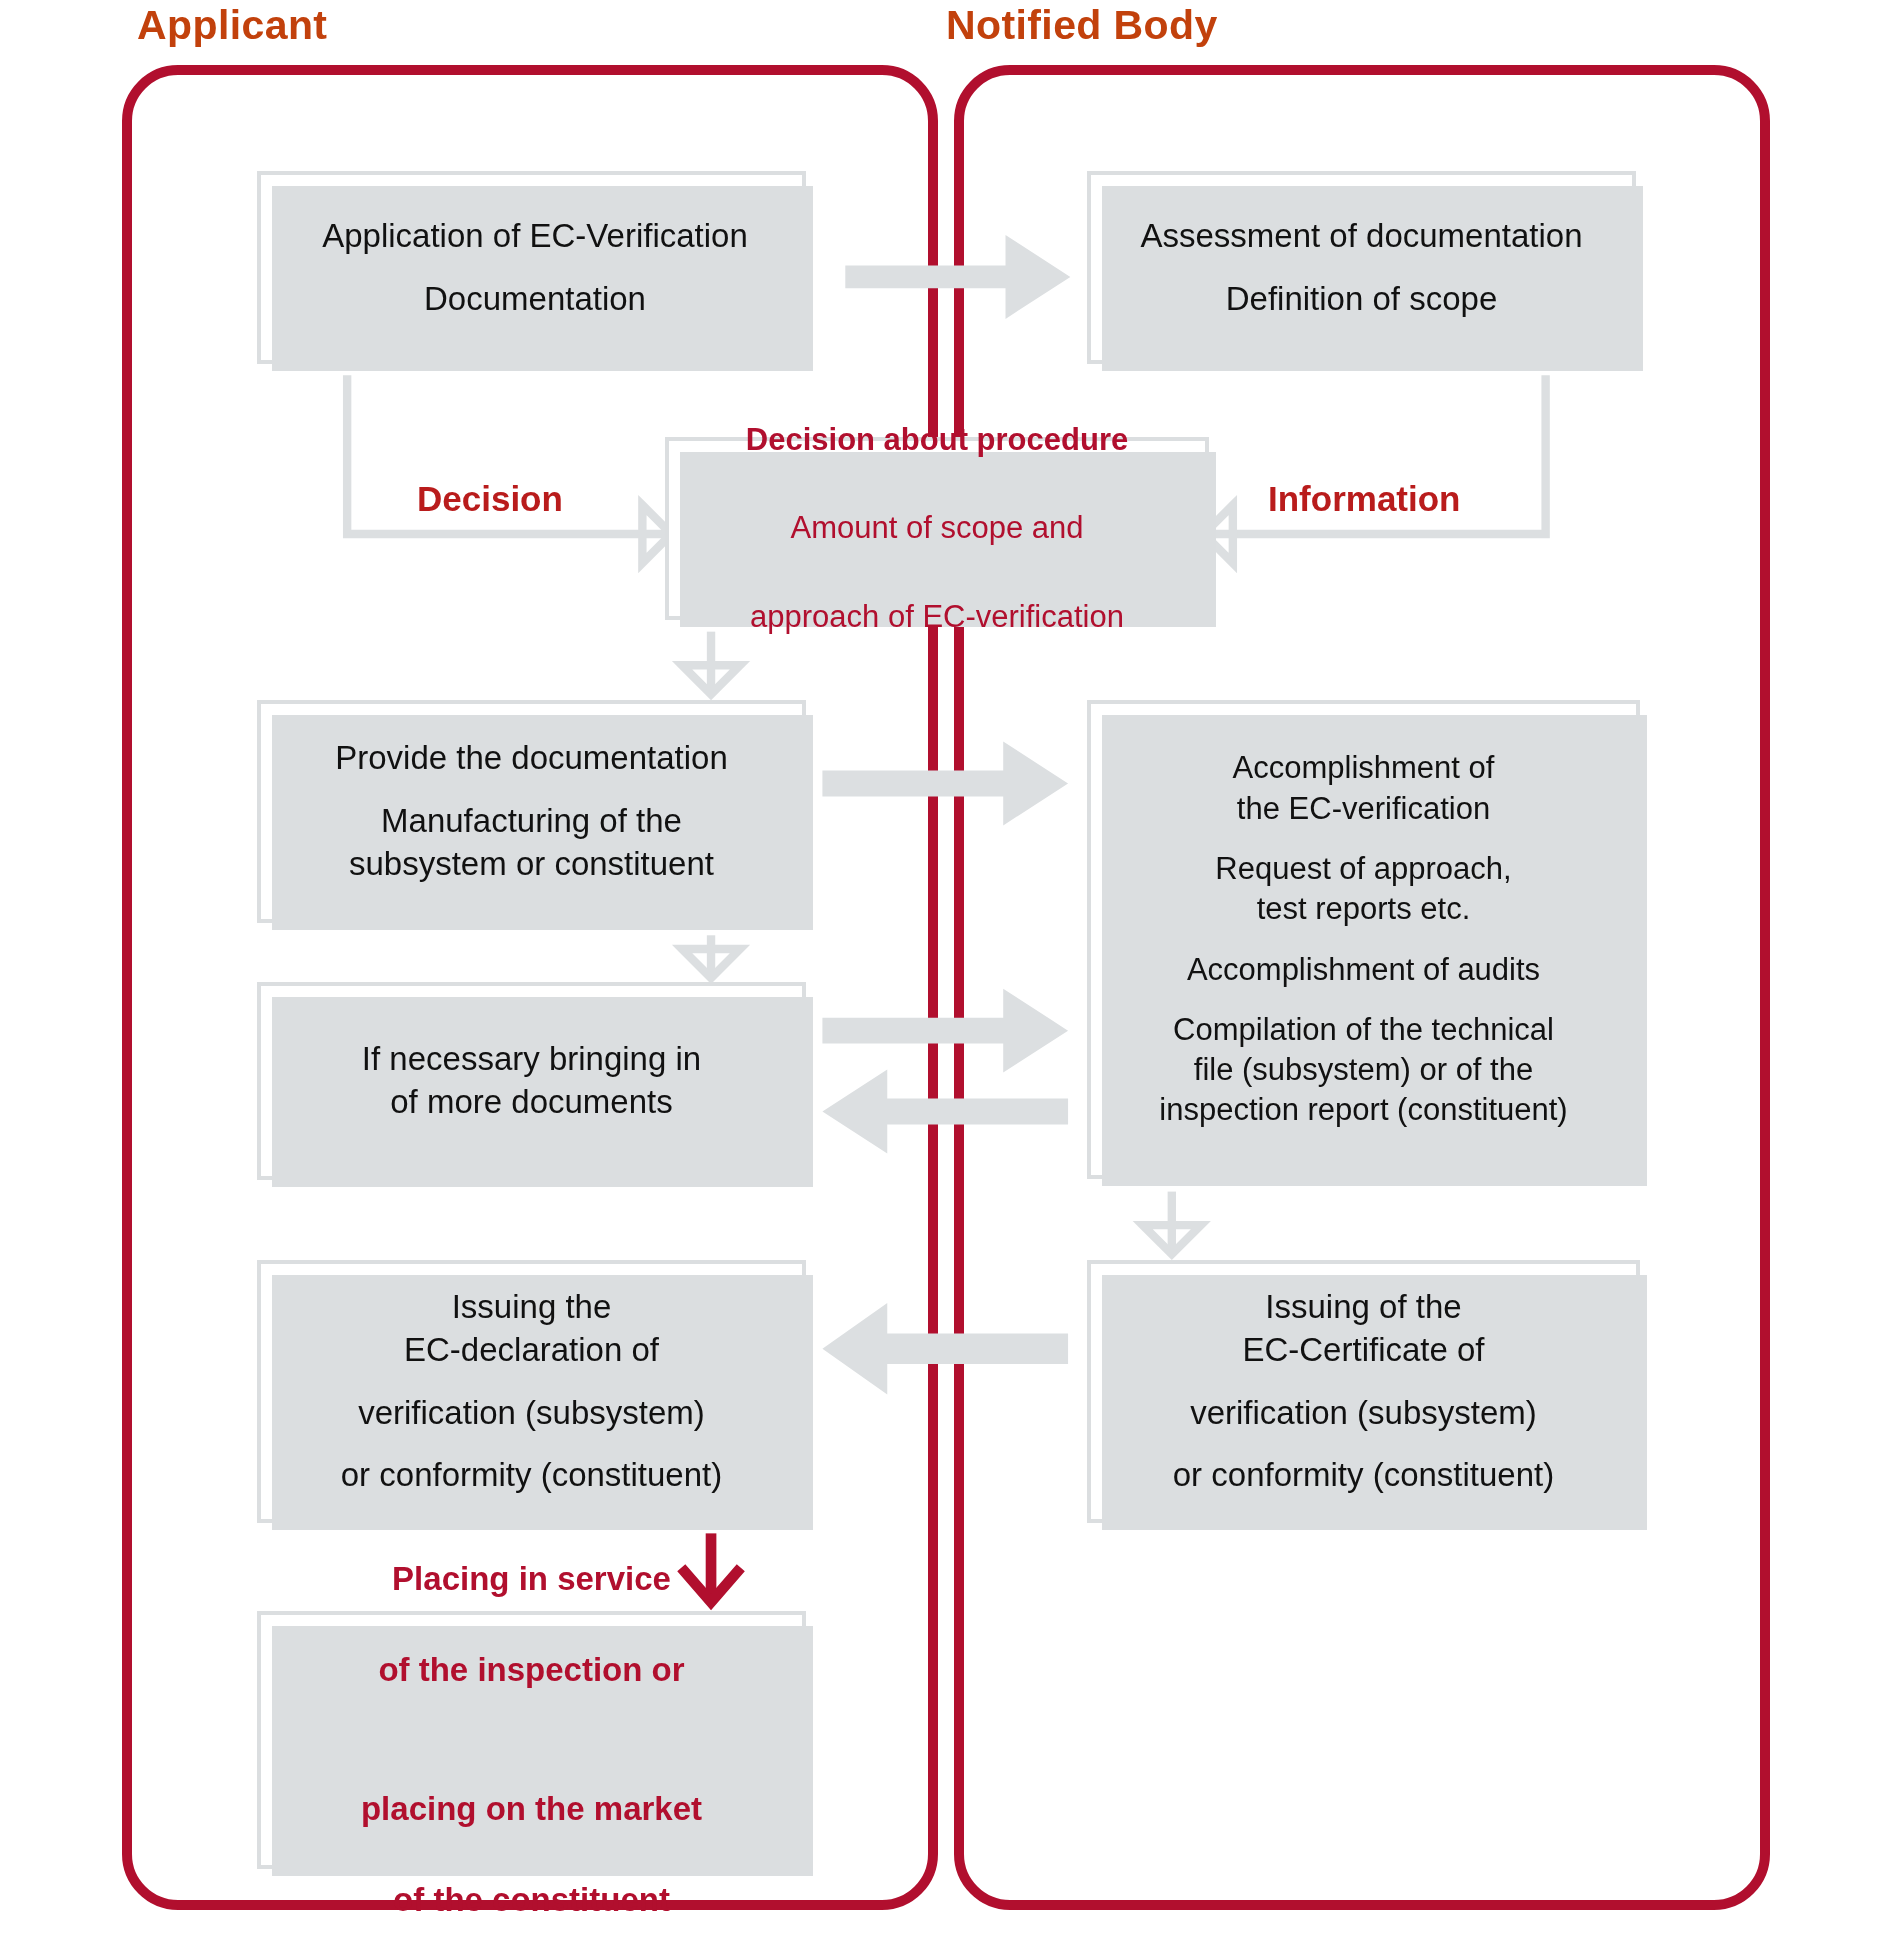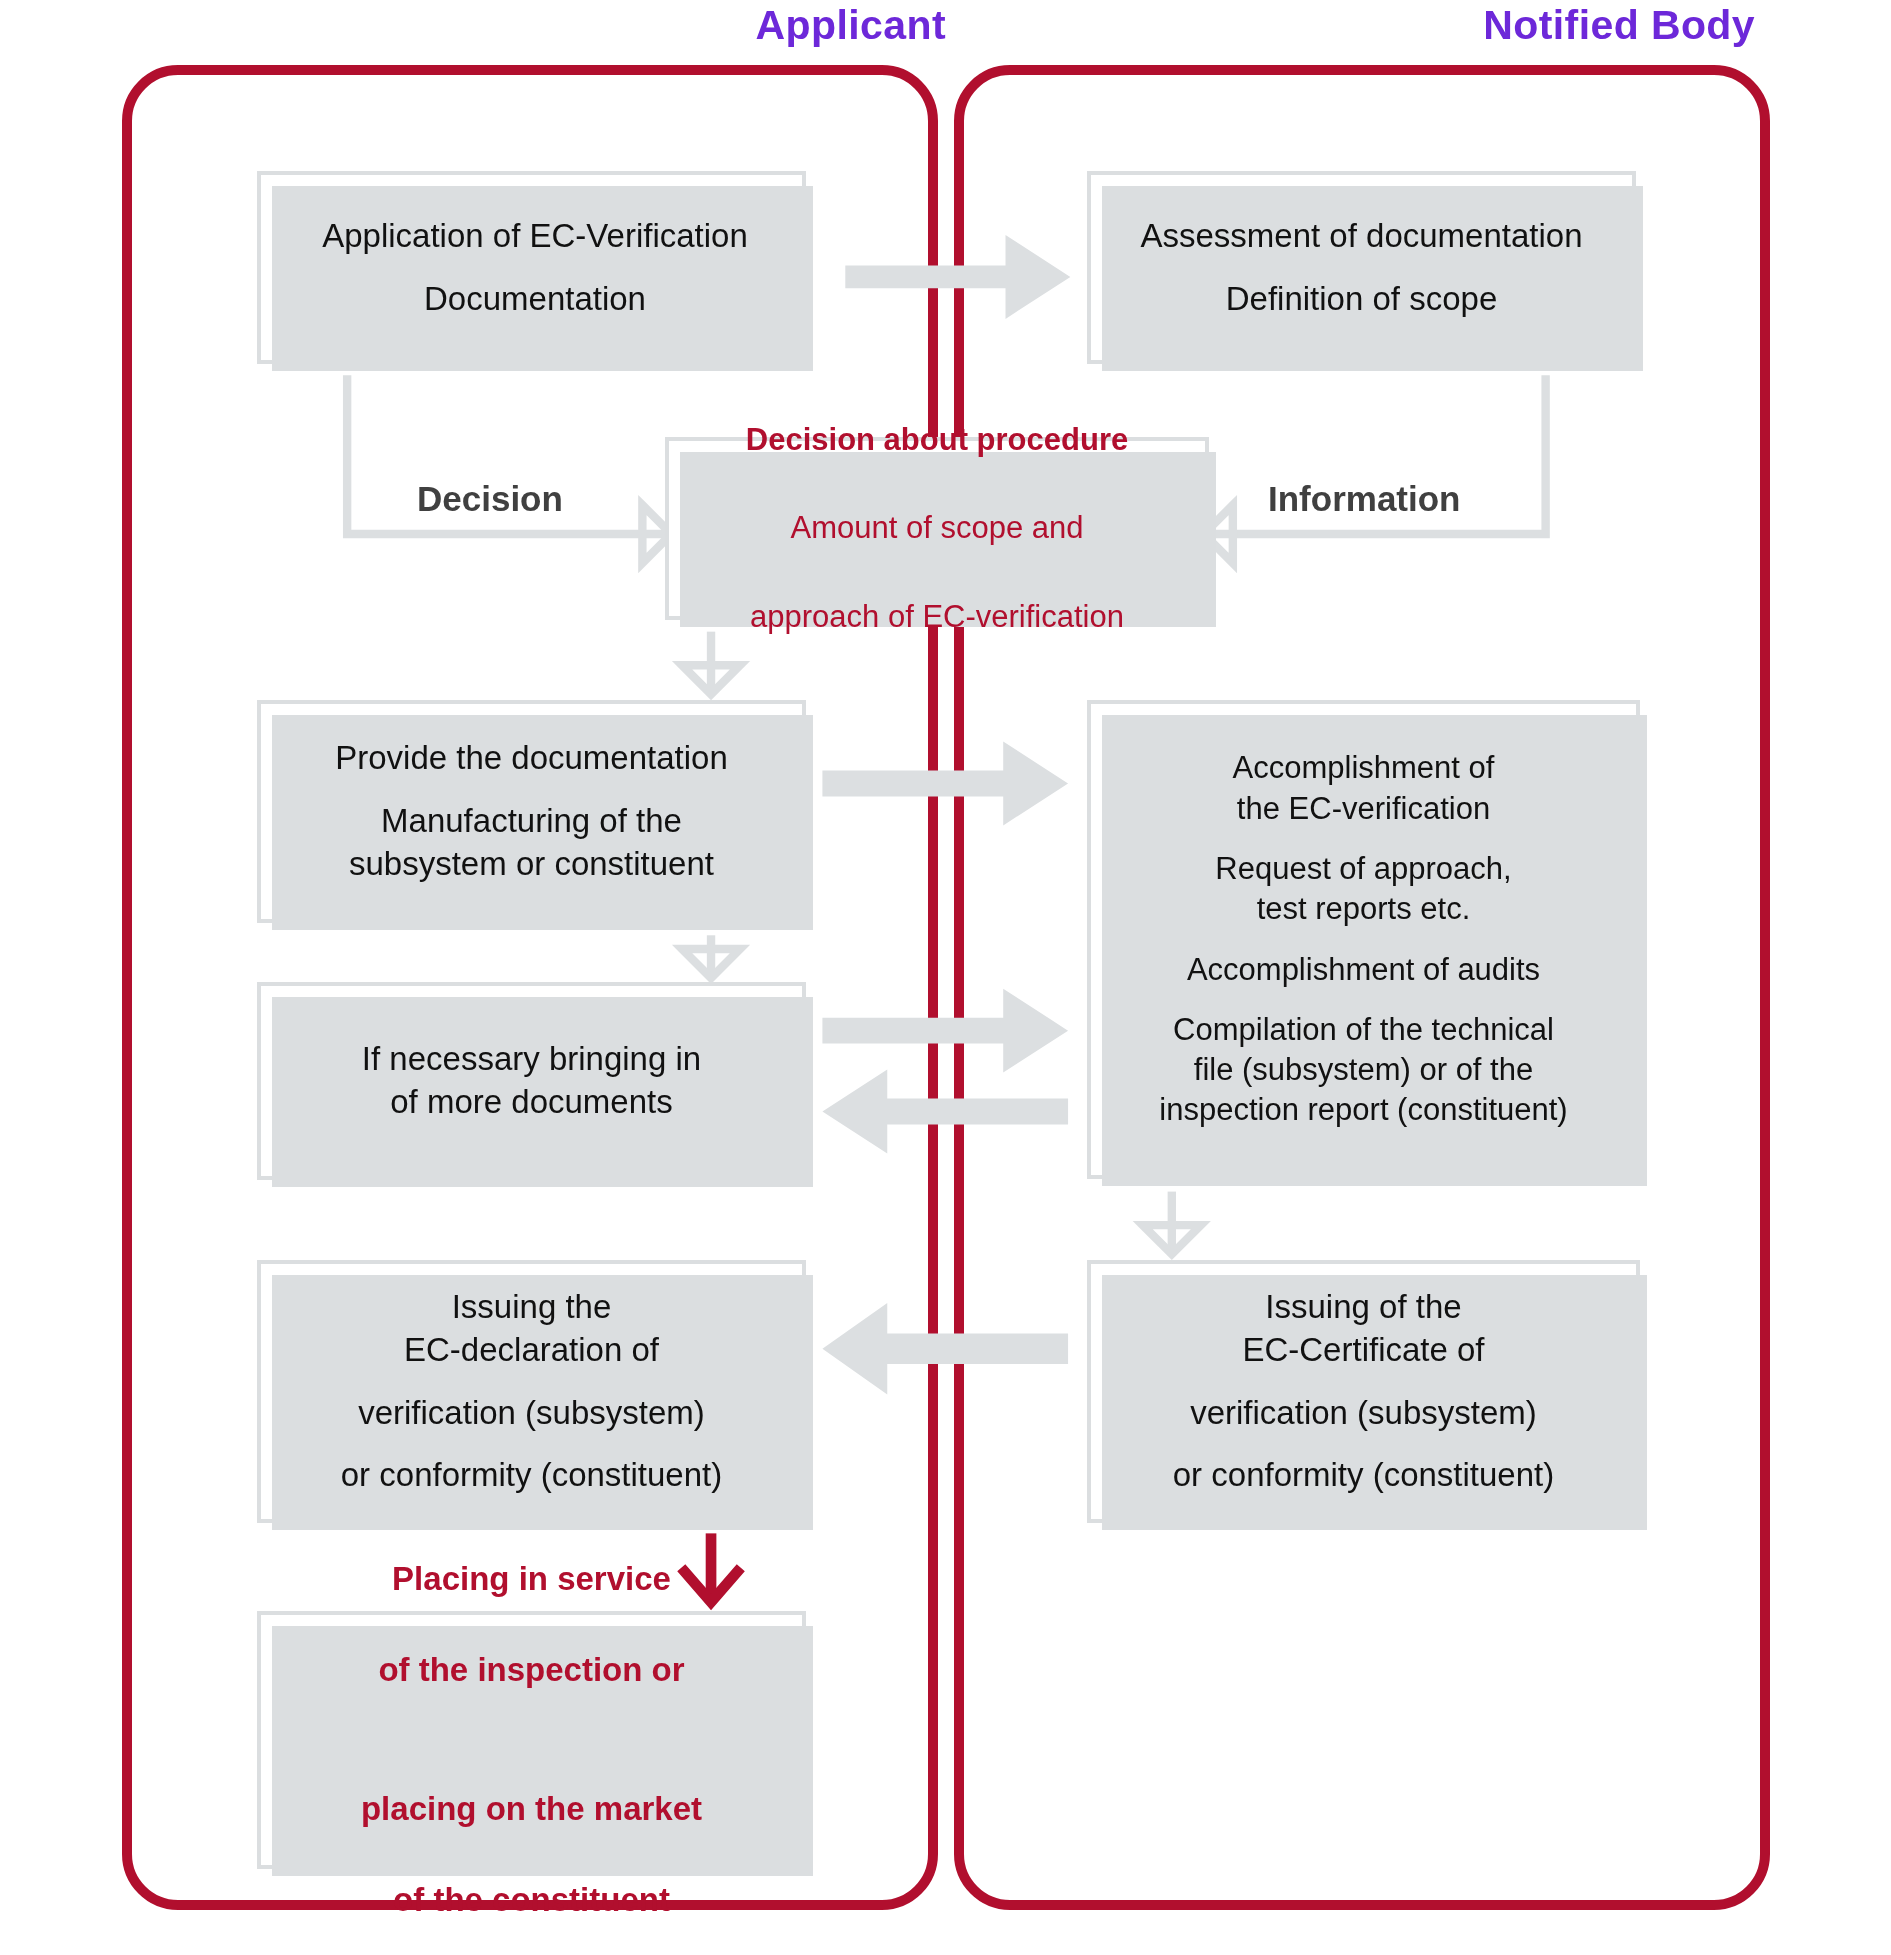--- a/index.html
+++ b/index.html
@@ -8,22 +8,22 @@
     width:1892px;height:1956px;
     position:relative;overflow:hidden;
   }
   #stage{position:absolute;left:0;top:0;width:1892px;height:1956px;}
 
   
   .col-title{
     position:absolute;
     font-weight:bold;
     font-size:41px;
-    color:#6d28d9;
-    text-align:right;
+    color:#c2410c;
+    text-align:left;
     letter-spacing:0.4px;
     white-space:nowrap;
   }
   #title-applicant{left:137px;top:1.5px;width:809px;}
   #title-notified{left:946px;top:1.5px;width:809px;}
 
   
   .lane{
     position:absolute;
     border:10px solid #B10F2E;
@@ -79,21 +79,21 @@
   #box-placing    {left:257px;top:1611px;width:549px;height:258px;}
 
   
   #wires{position:absolute;left:0;top:0;width:1892px;height:1956px;z-index:3;}
 
   
   .wire-label{
     position:absolute;
     font-weight:bold;
     font-size:35px;
-    color:#404040;
+    color:#b91c1c;
     white-space:nowrap;
     z-index:4;
   }
   #lbl-decision{left:417px;top:479px;}
   #lbl-information{left:1268px;top:479px;}
 </style>
 </head>
 <body>
 
 <div id="stage">

